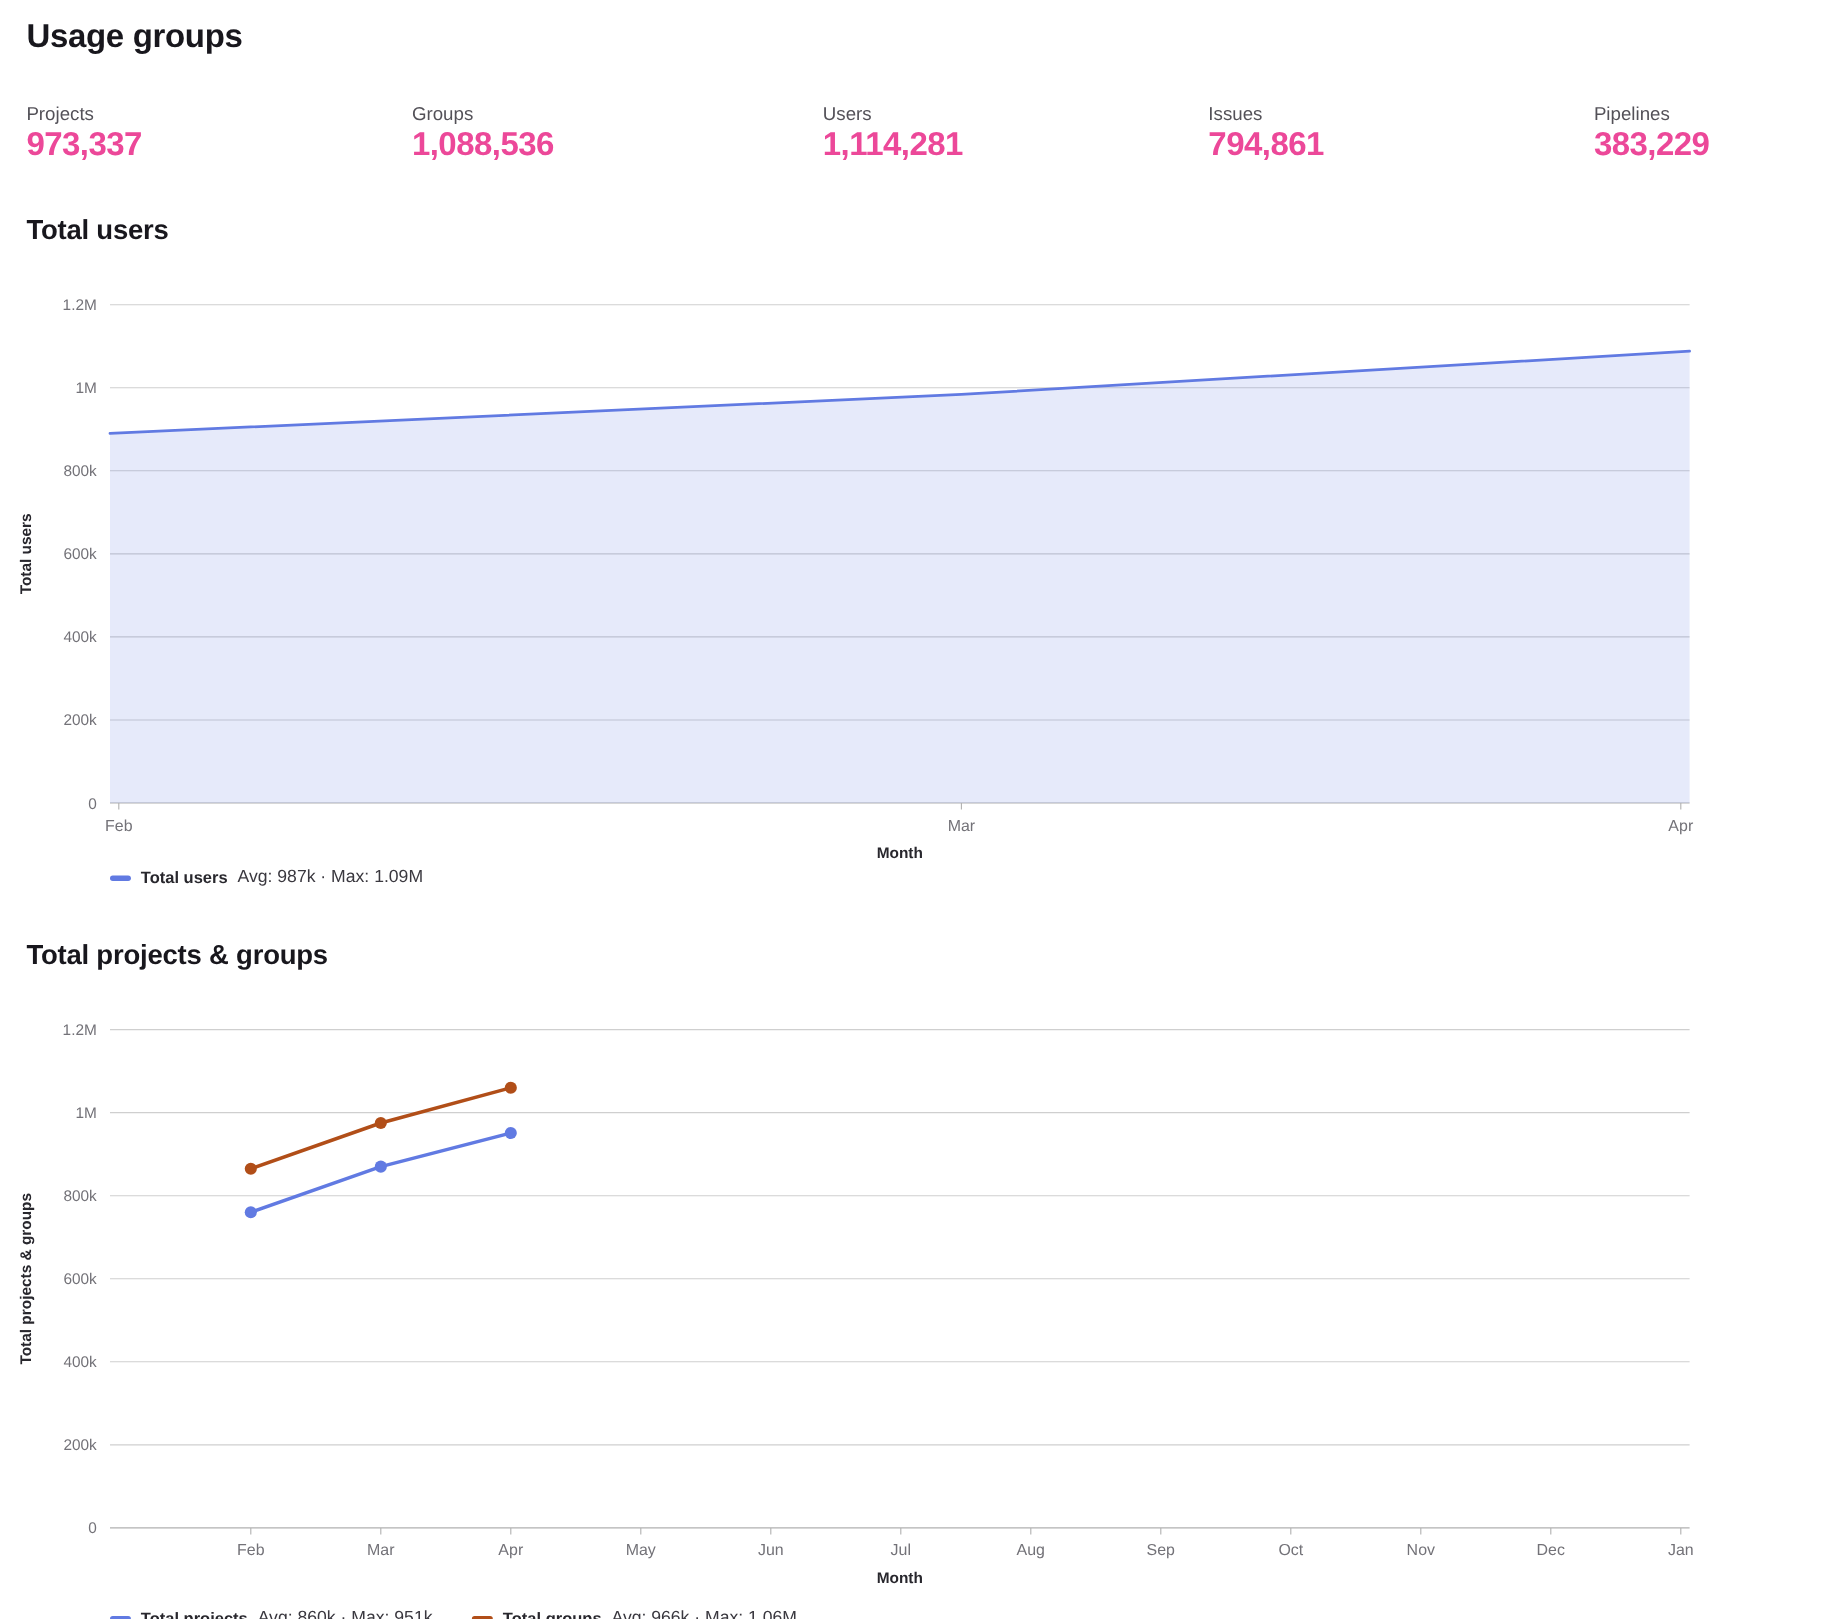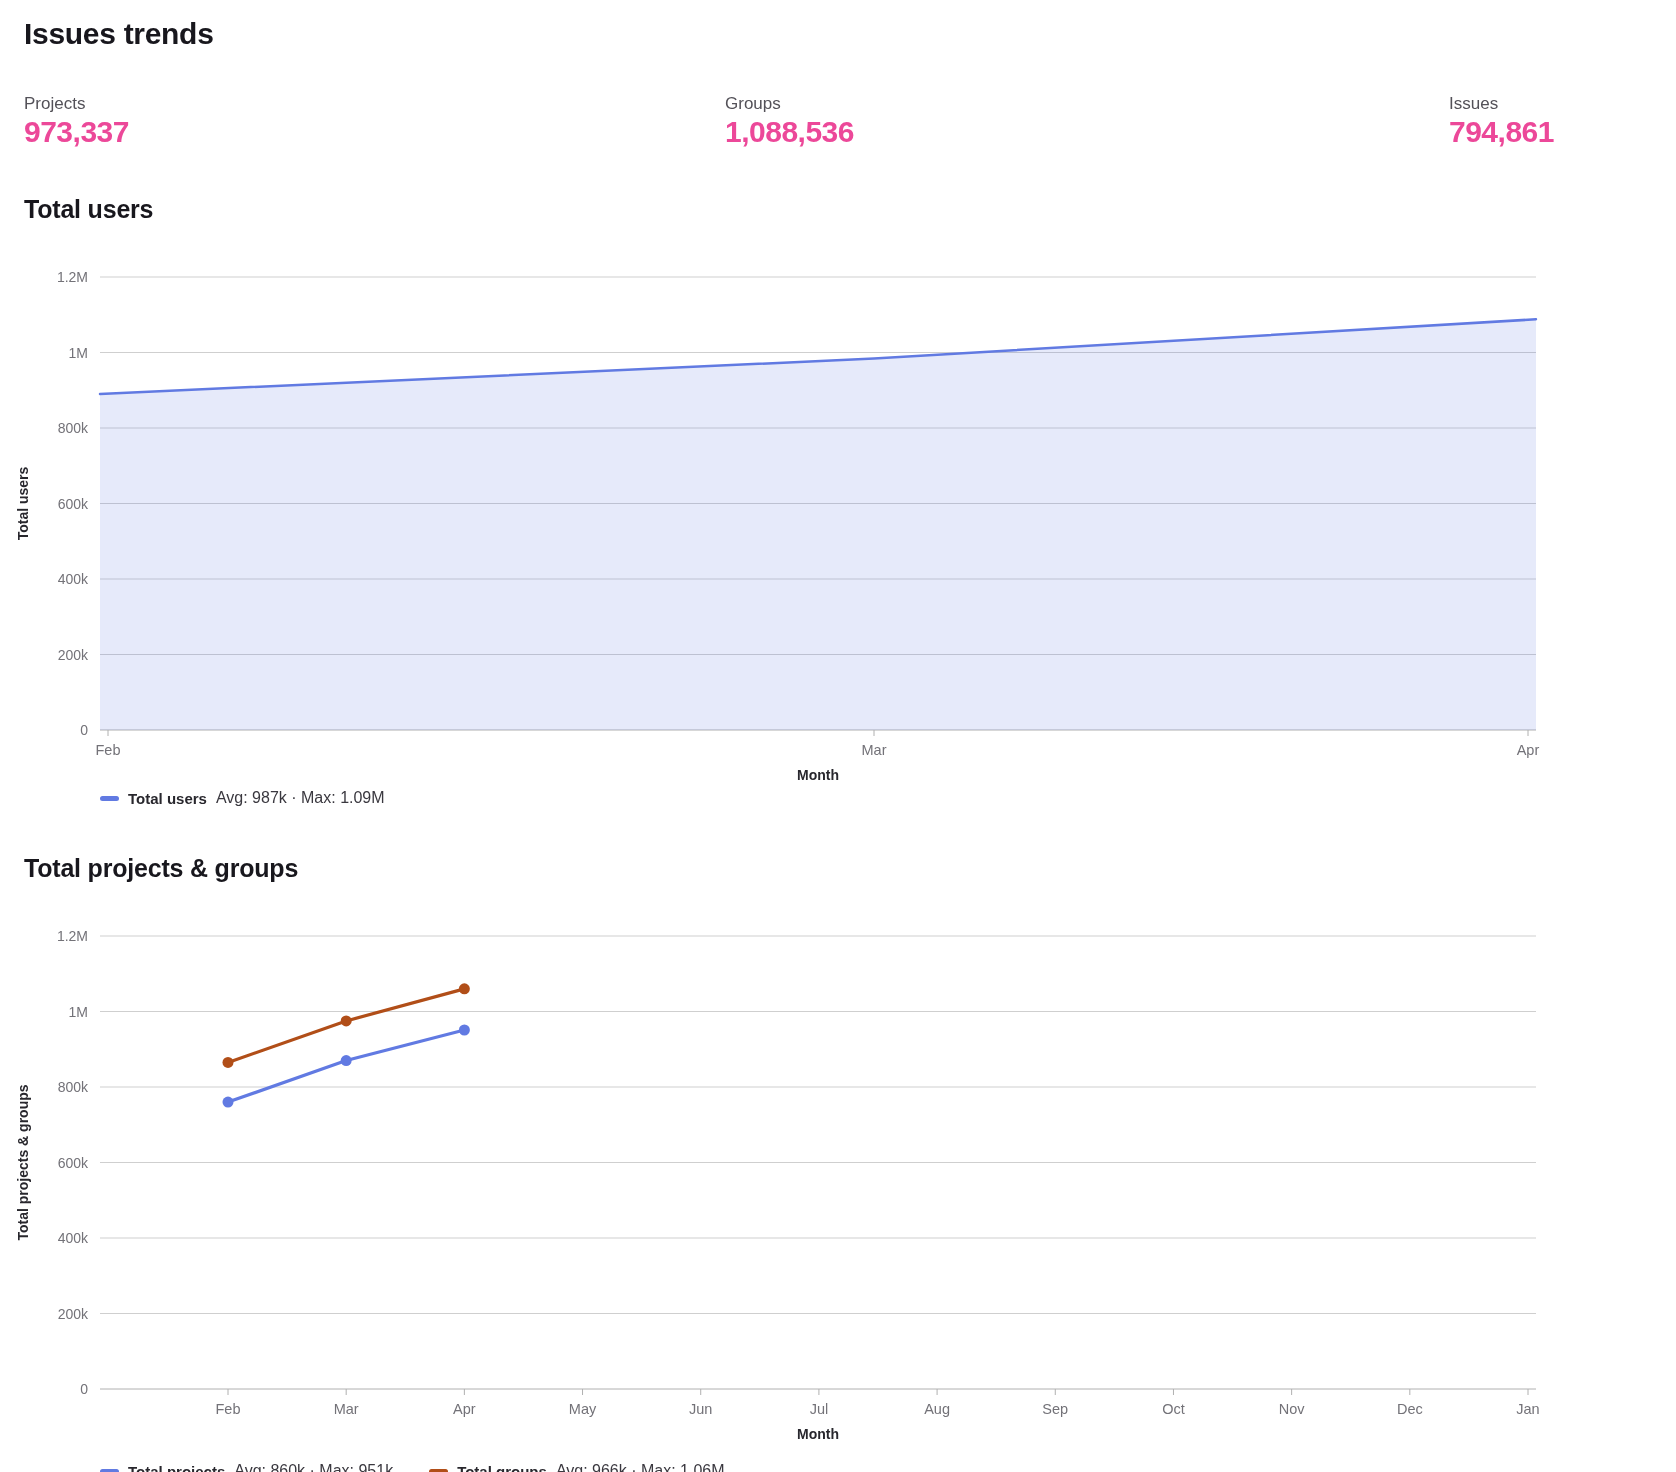--- a/index.html
+++ b/index.html
@@ -41,34 +41,42 @@
     display: inline-block; width: 19px; height: 5px; border-radius: 3px;
     margin-right: 9px; background: #617ae2;
   }
   .legend-label { font-size: 15px; font-weight: 700; color: #28272d; }
   .legend-stats { font-size: 16px; color: #3a383f; margin-left: 9px; }
   #legend-2 { margin-top: 16px; }
 </style>
 </head>
 <body>
 
-<h1 class="page-title">Issues trends</h1>
+<h1 class="page-title">Usage groups</h1>
 
 <div class="stats-row">
   <div class="stat">
     <div class="stat-label">Projects</div>
     <div class="stat-value">973,337</div>
   </div>
   <div class="stat">
     <div class="stat-label">Groups</div>
     <div class="stat-value">1,088,536</div>
   </div>
   <div class="stat">
+    <div class="stat-label">Users</div>
+    <div class="stat-value">1,114,281</div>
+  </div>
+  <div class="stat">
     <div class="stat-label">Issues</div>
     <div class="stat-value">794,861</div>
+  </div>
+  <div class="stat">
+    <div class="stat-label">Pipelines</div>
+    <div class="stat-value">383,229</div>
   </div>
 </div>
 
 <h2 class="section-title">Total users</h2>
 
 <svg class="chart" id="chart-0" width="1676" height="545" viewBox="0 0 1676 545">
     <line x1="100" y1="490" x2="1536" y2="490" stroke="#b0b0b0" stroke-width="1"></line>
     <text x="88" y="495" text-anchor="end" font-size="14" fill="#737278">0</text>
     <line x1="100" y1="414.5" x2="1536" y2="414.5" stroke="#cfcfcf" stroke-width="1"></line>
     <text x="88" y="419.5" text-anchor="end" font-size="14" fill="#737278">200k</text>

